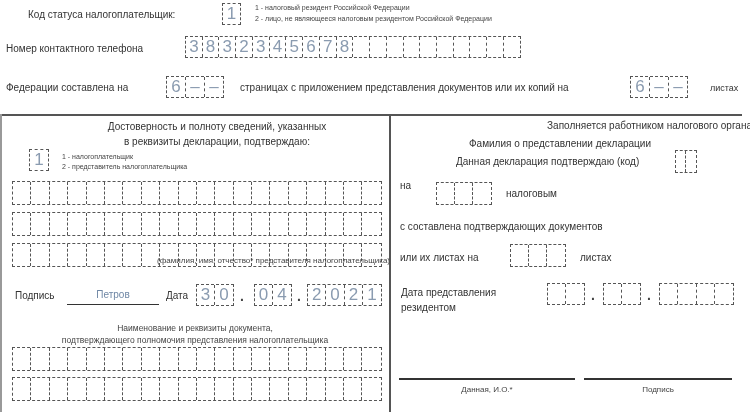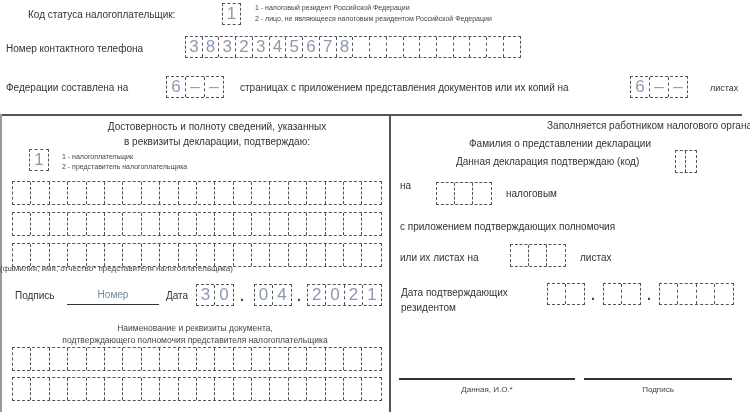--- a/index.html
+++ b/index.html
@@ -136,44 +136,44 @@
     <div class="cell" style="width: 18.4px;"></div>
     <div class="cell" style="width: 18.4px;"></div>
     <div class="cell" style="width: 18.4px;"></div>
     <div class="cell" style="width: 18.4px;"></div>
     <div class="cell" style="width: 18.4px;"></div>
     <div class="cell" style="width: 18.4px;"></div>
     <div class="cell" style="width: 18.4px;"></div>
     <div class="cell" style="width: 18.4px;"></div>
     <div class="cell" style="width: 18.4px;"></div>
   </div>
-<div class="abs tiny" style="left:0;width:390px;text-align:left;top:264px;font-size:8px;">(фамилия, имя, отчество* представителя налогоплательщика)</div>
+<div class="abs tiny" style="left:0;width:390px;text-align:right;top:256px;font-size:8px;">(фамилия, имя, отчество* представителя налогоплательщика)</div>
 
 <div class="abs lbl" style="left:15px;top:290px;">Подпись</div>
-<div class="abs" style="left:67px;top:286px;width:92px;height:18px;border-bottom:1px solid #333;text-align:center;font-size:10px;color:#6f87a5;line-height:18px;">Номер</div>
+<div class="abs" style="left:67px;top:286px;width:92px;height:18px;border-bottom:1px solid #333;text-align:center;font-size:10px;color:#6f87a5;line-height:18px;">Петров</div>
 <div class="abs lbl" style="left:166px;top:290px;">Дата</div>
 <div class="cells" style="left:196px;top:284px;width:38px;">
   <div class="cell" style="width:18px;">3</div>
   <div class="cell" style="width:18px;">0</div>
 </div>
 <div class="dot" style="left:240px;top:288px;">.</div>
 <div class="cells" style="left:254px;top:284px;width:38px;">
   <div class="cell" style="width:18px;">0</div>
   <div class="cell" style="width:18px;">4</div>
 </div>
 <div class="dot" style="left:297px;top:288px;">.</div>
 <div class="cells" style="left:307px;top:284px;width:75px;">
   <div class="cell" style="width:18.5px;">2</div>
   <div class="cell" style="width:18.5px;">0</div>
   <div class="cell" style="width:18.5px;">2</div>
   <div class="cell" style="width:18px;">1</div>
 </div>
 
 <div class="abs tiny" style="left:0;width:390px;text-align:center;top:323px;font-size:8.5px;">Наименование и реквизиты документа,</div>
-<div class="abs tiny" style="left:0;width:390px;text-align:center;top:335px;font-size:8.5px;">подтверждающего полномочия представителя налогоплательщика</div>
+<div class="abs tiny" style="left:0;width:390px;text-align:center;top:335px;font-size:8.5px;">подтверждающего полномочия представления налогоплательщика</div>
 <div class="cells grid20" style="left:12px;top:347px;width:370px;height:24px;">
     <div class="cell" style="width: 18.4px;"></div>
     <div class="cell" style="width: 18.4px;"></div>
     <div class="cell" style="width: 18.4px;"></div>
     <div class="cell" style="width: 18.4px;"></div>
     <div class="cell" style="width: 18.4px;"></div>
     <div class="cell" style="width: 18.4px;"></div>
     <div class="cell" style="width: 18.4px;"></div>
     <div class="cell" style="width: 18.4px;"></div>
     <div class="cell" style="width: 18.4px;"></div>
@@ -219,30 +219,30 @@
   <div class="cell" style="width:10px;"></div>
   <div class="cell" style="width:10px;"></div>
 </div>
 <div class="abs lbl" style="left:400px;top:180px;">на</div>
 <div class="cells" style="left:436px;top:182px;width:56px;height:23px;">
   <div class="cell" style="width:18px;"></div>
   <div class="cell" style="width:18px;"></div>
   <div class="cell" style="width:18px;"></div>
 </div>
 <div class="abs lbl" style="left:506px;top:188px;">налоговым</div>
-<div class="abs lbl" style="left:400px;top:221px;">с приложением подтверждающих полномочия</div>
+<div class="abs lbl" style="left:400px;top:221px;">с составлена подтверждающих документов</div>
 <div class="abs lbl" style="left:400px;top:252px;">или их листах на</div>
 <div class="cells" style="left:510px;top:244px;width:56px;height:23px;">
   <div class="cell" style="width:18px;"></div>
   <div class="cell" style="width:18px;"></div>
   <div class="cell" style="width:18px;"></div>
 </div>
 <div class="abs lbl" style="left:580px;top:252px;">листах</div>
 
-<div class="abs lbl" style="left:401px;top:287px;">Дата подтверждающих</div>
+<div class="abs lbl" style="left:401px;top:287px;">Дата представления</div>
 <div class="abs lbl" style="left:401px;top:302px;">резидентом</div>
 <div class="cells" style="left:547px;top:283px;width:38px;">
   <div class="cell" style="width:18px;"></div>
   <div class="cell" style="width:18px;"></div>
 </div>
 <div class="dot" style="left:591px;top:287px;">.</div>
 <div class="cells" style="left:603px;top:283px;width:38px;">
   <div class="cell" style="width:18px;"></div>
   <div class="cell" style="width:18px;"></div>
 </div>

